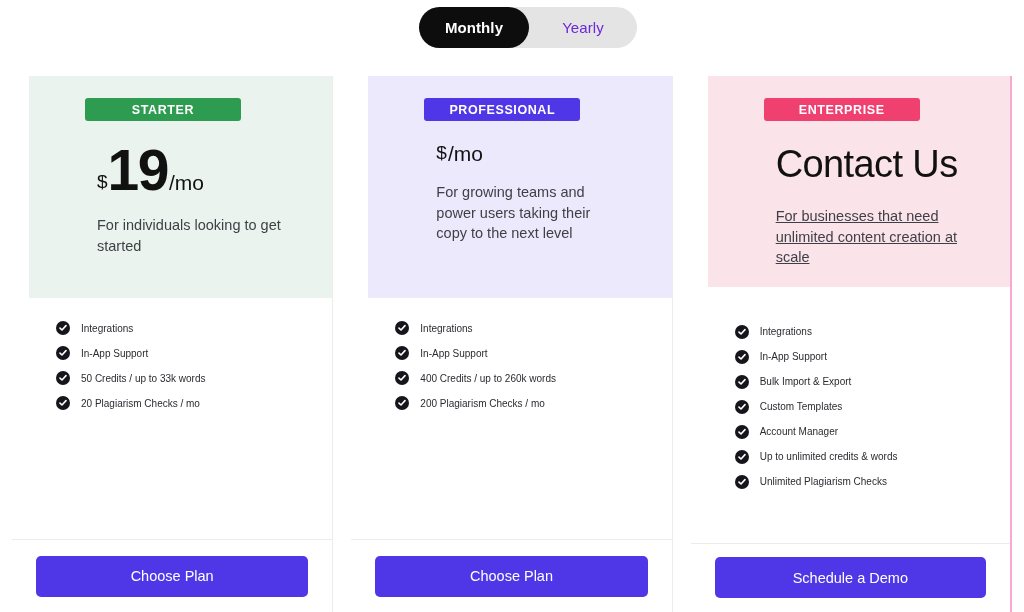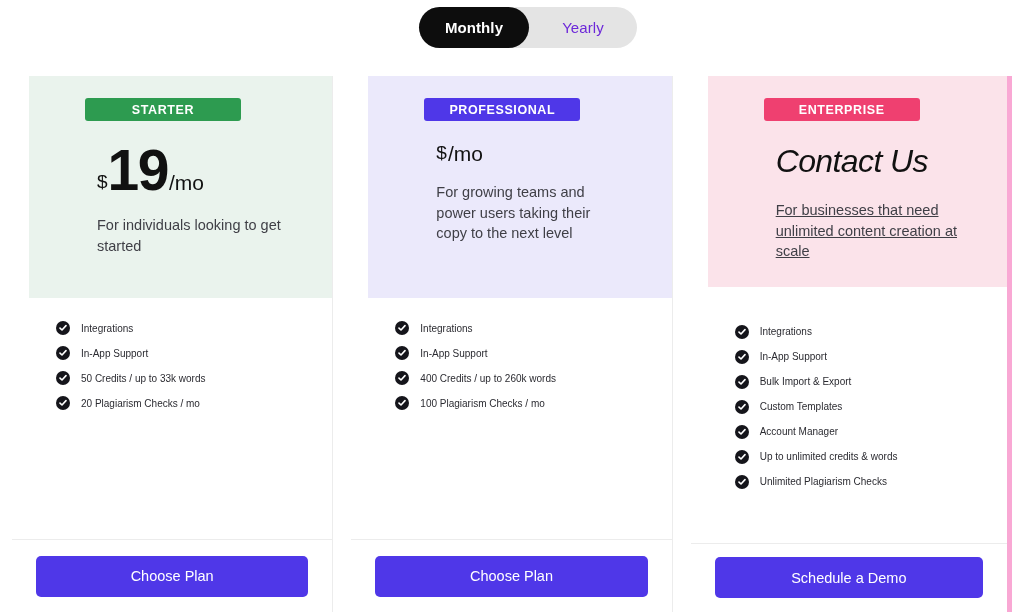--- a/index.html
+++ b/index.html
@@ -42,21 +42,21 @@
     width: 1000px; height: 536px;
     display: flex; gap: 18px;
   }
   .card {
     width: 322px; height: 536px;
     background: #ffffff;
     display: flex; flex-direction: column;
     border-right: 1px solid #ececec;
     position: relative;
   }
-  .card:last-child { border-right: 5px solid #f9a8d4; gap: 15px; }
+  .card:last-child { border-right: 2px solid #f9a8d4; gap: 15px; }
 
   .card-head {
     height: 222px;
     padding: 22px 24px 0 24px;
     margin-left: 17px;
   }
   .card-head.green  { background: #eaf3ed; }
   .card-head.violet { background: #ebe9fb; }
   .card-head.pink   { background: #fbe3ea; }
 
@@ -76,21 +76,21 @@
     margin-top: 21px; margin-left: 44px;
     display: flex; align-items: baseline;
     color: #111111;
   }
   .price .cur { font-size: 19px; font-weight: normal; position: relative; top: -2px; }
   .price .amt { font-size: 57px; font-weight: bold; line-height: 1; letter-spacing: -1.5px; }
   .price .per { font-size: 21px; font-weight: normal; margin-left: 1px; }
 
   .contact {
     margin-top: 22px; margin-left: 44px;
-    font-size: 32px; color: #111111; letter-spacing: -.6px; font-style: italic;
+    font-size: 38px; color: #111111; letter-spacing: -.6px;
   }
 
   .desc {
     margin-top: 16px; margin-left: 44px; margin-right: 24px;
     font-size: 14.5px; line-height: 1.42; color: #3f3f46;
   }
   .desc.contact-desc { margin-top: 20px; text-decoration: underline; }
 
   
   .features {
@@ -223,21 +223,21 @@
               </svg>
             </span>
           <span>400 Credits / up to 260k words</span>
         </div>
         <div class="feature">
           <span class="check">
               <svg width="8" height="8" viewBox="0 0 8 8">
                 <path d="M1 4.1 L3 6 L7 1.6" stroke="#ffffff" stroke-width="1.6" fill="none" stroke-linecap="round" stroke-linejoin="round"></path>
               </svg>
             </span>
-          <span>100 Plagiarism Checks / mo</span>
+          <span>200 Plagiarism Checks / mo</span>
         </div>
       </div>
       <div class="card-foot">
         <button class="cta">Choose Plan</button>
       </div>
     </div>
 
     <div class="card">
       <div class="card-head pink">
         <div class="badge pink">ENTERPRISE</div>

